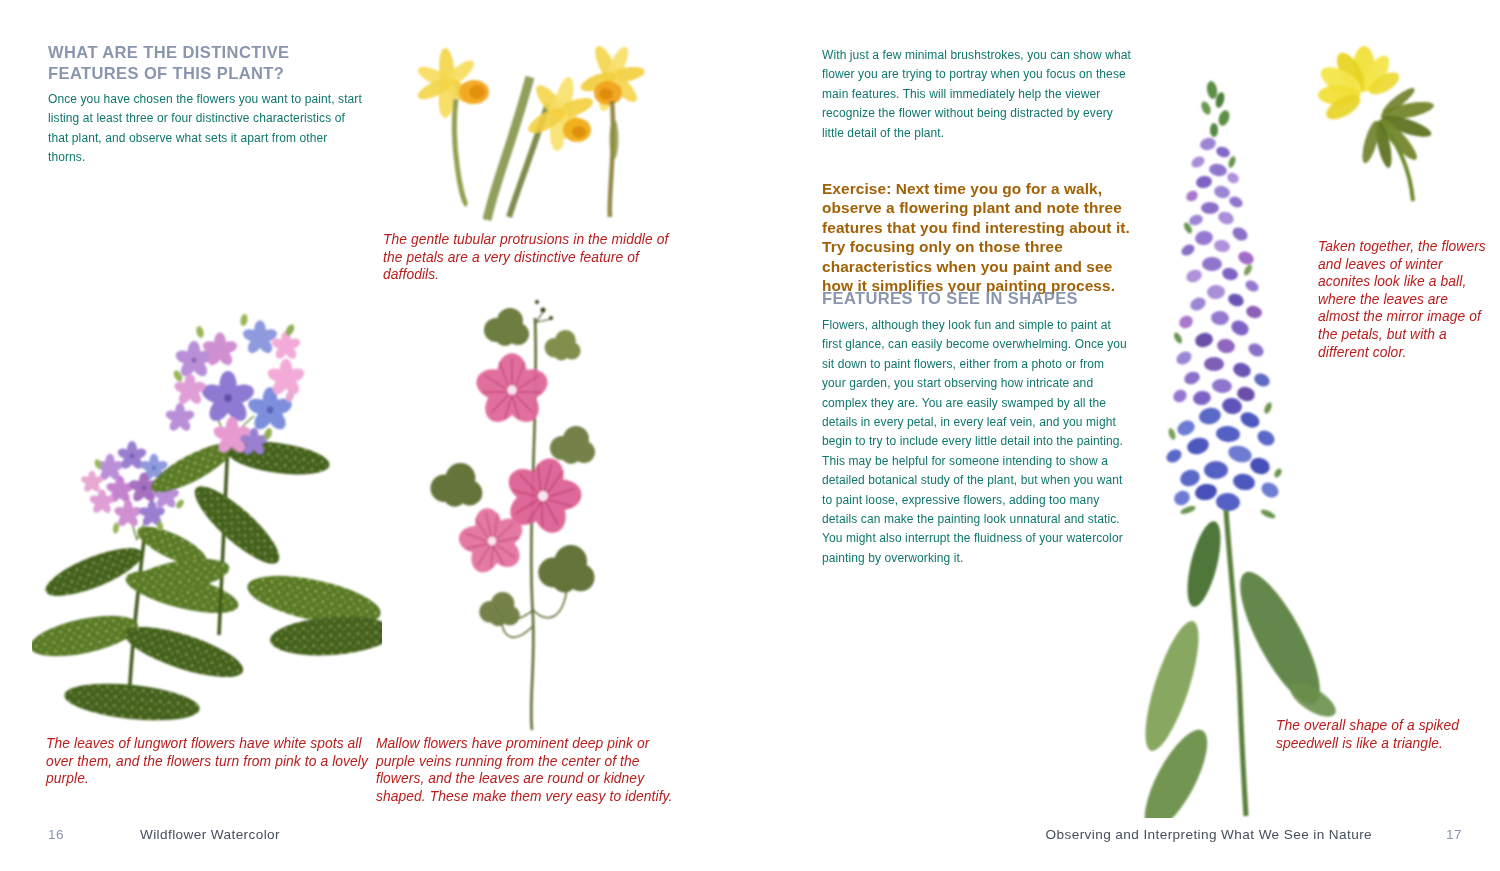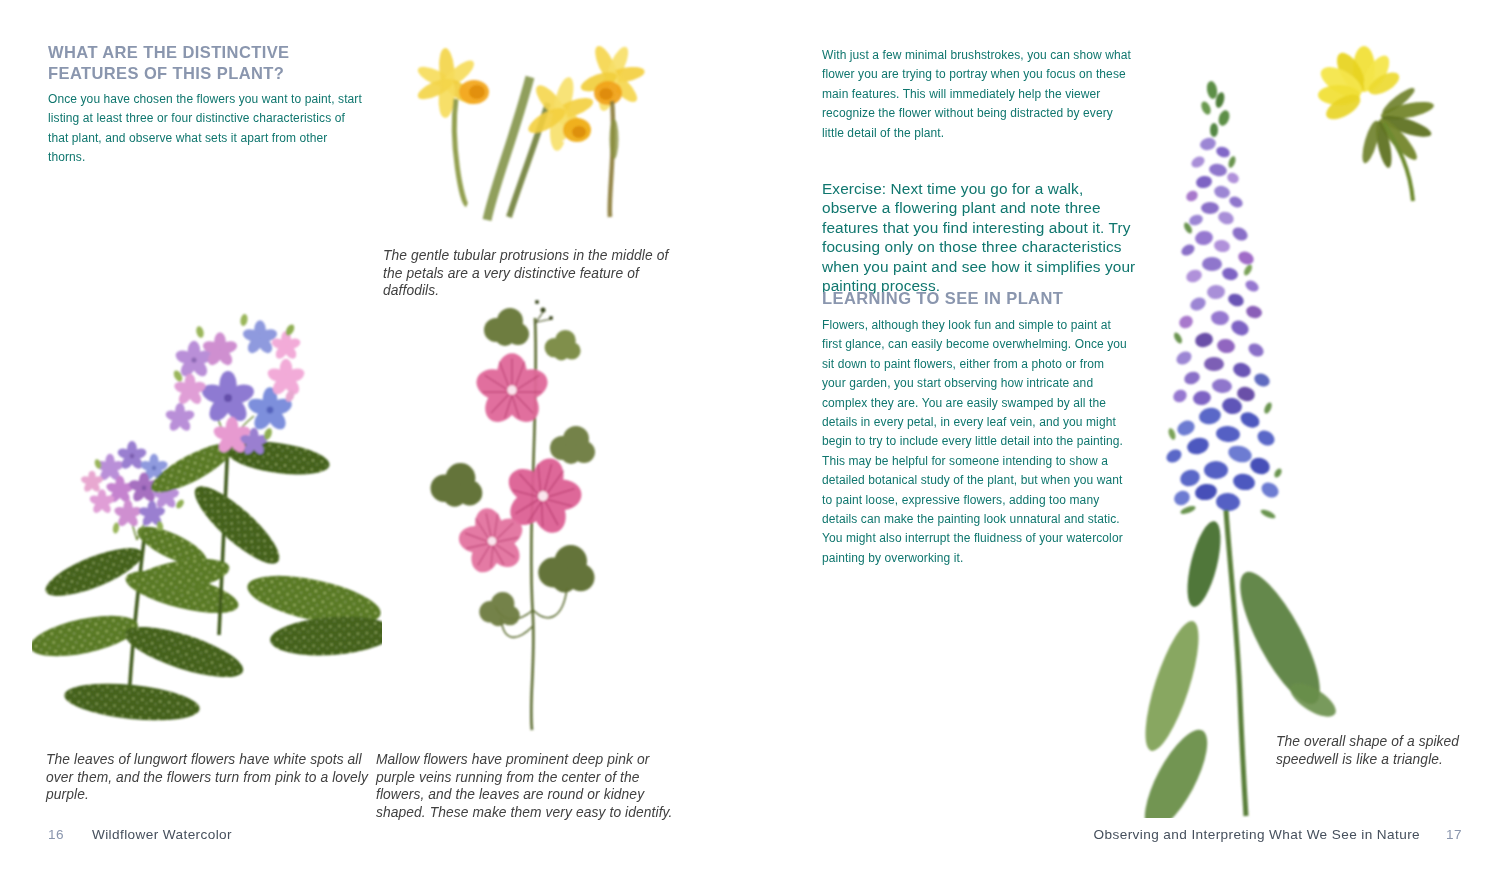--- a/index.html
+++ b/index.html
@@ -10,31 +10,31 @@
   .abs{position:absolute;}
   .heading{
     font-size:16.5px;line-height:20.5px;letter-spacing:.4px;
     color:#8a96ae;font-weight:700;
   }
   .body-text{
     font-size:12px;line-height:19.4px;color:#0f766e;letter-spacing:.1px;
   }
   .body-text p{margin:0 0 13px 0;}
   .exercise{
-    font-size:15.4px;line-height:19.4px;color:#0f766e;font-weight:normal;letter-spacing:.1px;
+    font-size:15.4px;line-height:19.4px;color:#a16207;font-weight:bold;letter-spacing:.1px;
   }
   .caption{
-    font-size:13.8px;line-height:17.6px;color:#404040;font-style:italic;letter-spacing:.1px;margin-top:16px;
+    font-size:13.8px;line-height:17.6px;color:#b91c1c;font-style:italic;letter-spacing:.1px;
   }
   .footer{
     font-size:13.6px;letter-spacing:.4px;color:#454f5c;display:flex;align-items:baseline;
   }
   .footer .pagenum{color:#8a96ae;}
   .footer-left .pagenum{margin-right:28px;}
-  .footer-right{justify-content:flex-end;}
+  .footer-right{justify-content:flex-end;gap:48px;}
   .footer-right .pagenum{margin-left:26px;text-align:center;}
   .illu svg{display:block;width:100%;height:100%;}
 </style>
 </head>
 <body>
 
 <div class="spread">
 
   <div class="abs heading" style="left:48px;top:42px;width:322px;">WHAT ARE THE DISTINCTIVE FEATURES OF THIS PLANT?</div>
 
@@ -237,30 +237,30 @@
           <circle r="4.5" fill="#fdf3f6" opacity=".9"></circle>
         </g>
       </g>
     </svg>
   </div>
 
   <div class="abs caption" style="left:376px;top:735px;width:312px;">Mallow flowers have prominent deep pink or purple veins running from the center of the flowers, and the leaves are round or kidney shaped. These make them very easy to identify.</div>
 
   <div class="abs caption" style="left:46px;top:735px;width:322px;">The leaves of lungwort flowers have white spots all over them, and the flowers turn from pink to a lovely purple.</div>
 
-  <div class="abs footer footer-left" style="left:48px;top:827px;">
+  <div class="abs footer footer-left" style="left:48px;top:827px;gap:48px;">
     <span class="pagenum">16</span>
     <span>Wildflower Watercolor</span>
   </div>
 
   <div class="abs body-text" style="left:822px;top:46px;width:310px;">With just a few minimal brushstrokes, you can show what flower you are trying to portray when you focus on these main features. This will immediately help the viewer recognize the flower without being distracted by every little detail of the plant.</div>
 
   <div class="abs exercise" style="left:822px;top:179px;width:314px;">Exercise: Next time you go for a walk, observe a flowering plant and note three features that you find interesting about it. Try focusing only on those three characteristics when you paint and see how it simplifies your painting process.</div>
 
-  <div class="abs heading" style="left:822px;top:288px;width:320px;">LEARNING TO SEE IN PLANT</div>
+  <div class="abs heading" style="left:822px;top:288px;width:320px;">FEATURES TO SEE IN SHAPES</div>
 
   <div class="abs body-text" style="left:822px;top:316px;width:308px;">Flowers, although they look fun and simple to paint at first glance, can easily become overwhelming. Once you sit down to paint flowers, either from a photo or from your garden, you start observing how intricate and complex they are. You are easily swamped by all the details in every petal, in every leaf vein, and you might begin to try to include every little detail into the painting. This may be helpful for someone intending to show a detailed botanical study of the plant, but when you want to paint loose, expressive flowers, adding too many details can make the painting look unnatural and static. You might also interrupt the fluidness of your watercolor painting by overworking it.</div>
 
   <div class="abs illu" style="left:1128px;top:78px;width:225px;height:740px;">
     <svg viewBox="0 0 225 740">
       <defs>
           <filter id="wcS" x="-15%" y="-15%" width="130%" height="130%">
             <feGaussianBlur stdDeviation="0.9"></feGaussianBlur>
           </filter>
         </defs>
@@ -376,20 +376,21 @@
           <ellipse cy="-30" rx="7" ry="27" fill="#74862c" opacity=".95" transform="rotate(138)"></ellipse>
           <ellipse cy="-28" rx="6" ry="24" fill="#5f7321" opacity=".95" transform="rotate(168)"></ellipse>
           <ellipse cy="-26" rx="6" ry="22" fill="#6d8028" opacity=".9" transform="rotate(196)"></ellipse>
           <ellipse cy="-26" rx="5" ry="20" fill="#6d8028" opacity=".9" transform="rotate(52)"></ellipse>
         </g>
         <path d="M84,88 C98,112 110,132 113,166" stroke="#6d8a2e" stroke-width="4" fill="none"></path>
       </g>
     </svg>
   </div>
 
+  <div class="abs caption" style="left:1318px;top:238px;width:170px;">Taken together, the flowers and leaves of winter aconites look like a ball, where the leaves are almost the mirror image of the petals, but with a different color.</div>
 
   <div class="abs caption" style="left:1276px;top:717px;width:205px;">The overall shape of a spiked speedwell is like a triangle.</div>
 
   <div class="abs footer footer-right" style="right:38px;top:827px;">
     <span>Observing and Interpreting What We See in Nature</span>
     <span class="pagenum">17</span>
   </div>
 
 </div>
 

